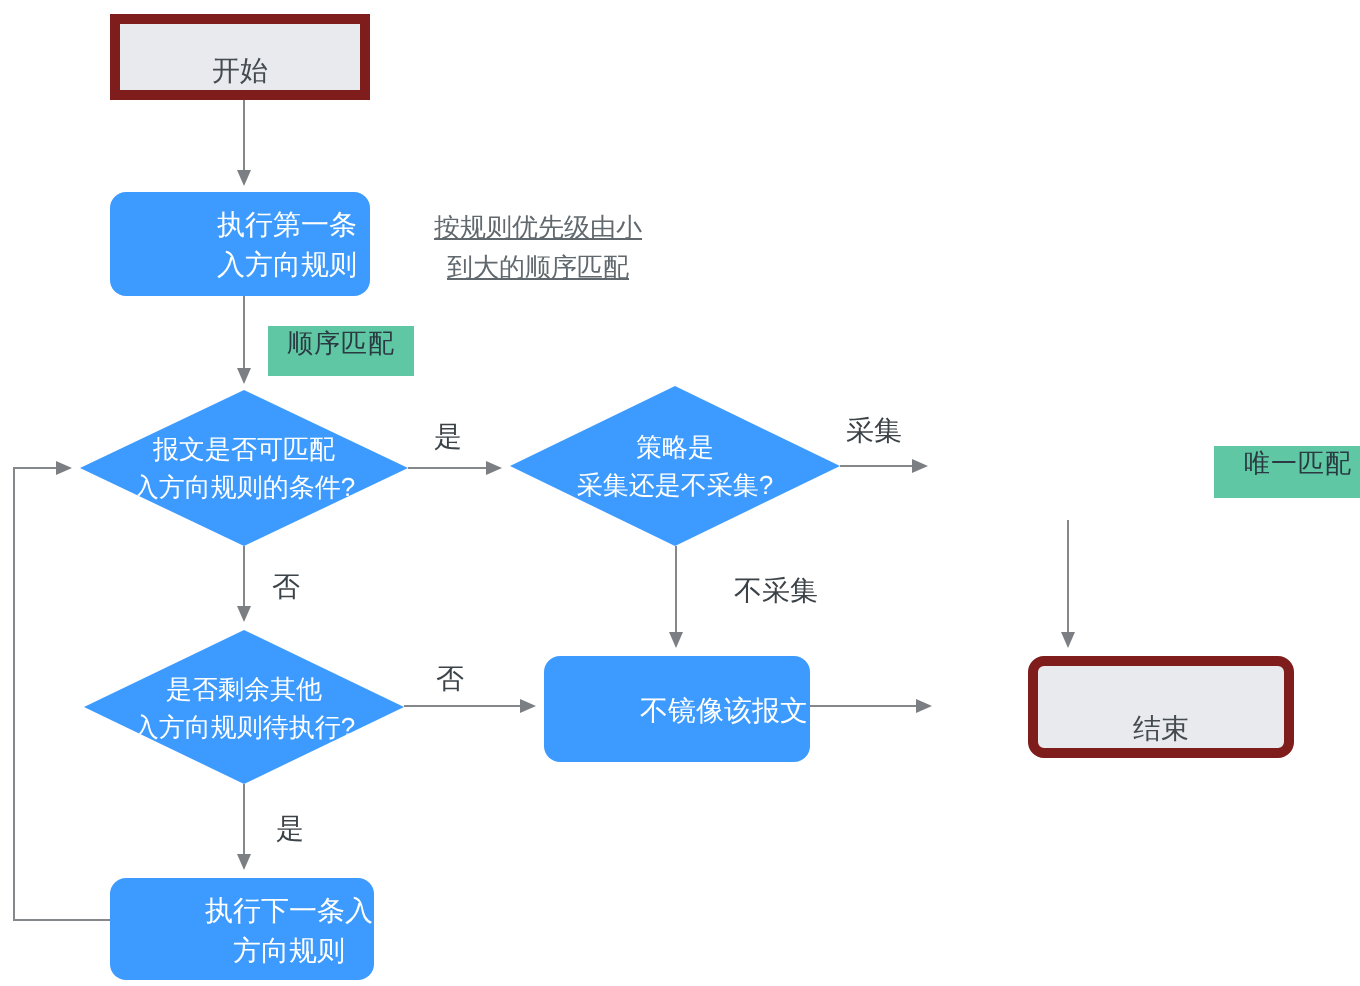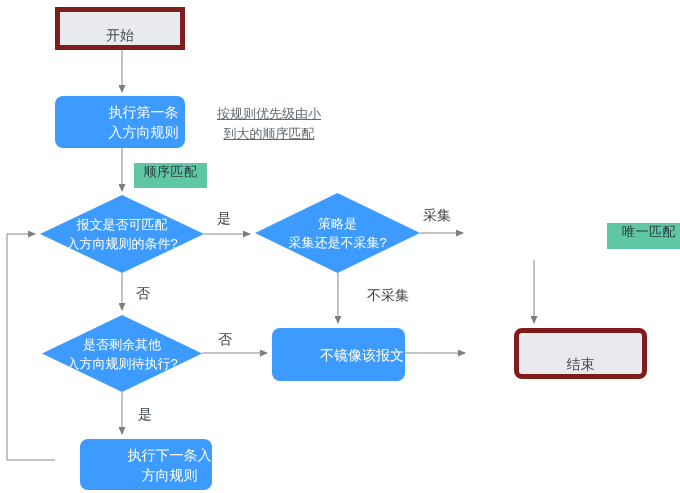--- a/index.html
+++ b/index.html
@@ -111,21 +111,21 @@
 
   <div class="node terminal" style="left:470px;top:328px;width:133px;height:51px;border-radius:8px;margin-left:44px;">
     <span>结束</span>
   </div>
 
   <div class="node diamond" style="left:42px;top:315px;width:160px;height:77px;text-align:right;">
     <div>是否剩余其他</div>
     <div>入方向规则待执行?</div>
   </div>
 
-  <div class="node rect blue" style="left:55px;top:439px;width:132px;height:51px;margin-left:25px;">
+  <div class="node rect blue" style="left:55px;top:439px;width:132px;height:51px;">
     <span>执行下一条入方向规则</span>
   </div>
 
   <div class="edge-label" style="left:217px;top:211px;">是</div>
   <div class="edge-label" style="left:136px;top:286px;">否</div>
   <div class="edge-label" style="left:423px;top:208px;">采集</div>
   <div class="edge-label" style="left:347px;top:288px;margin-left:20px;">不采集</div>
   <div class="edge-label" style="left:218px;top:332px;">否</div>
   <div class="edge-label" style="left:138px;top:407px;">是</div>
 

